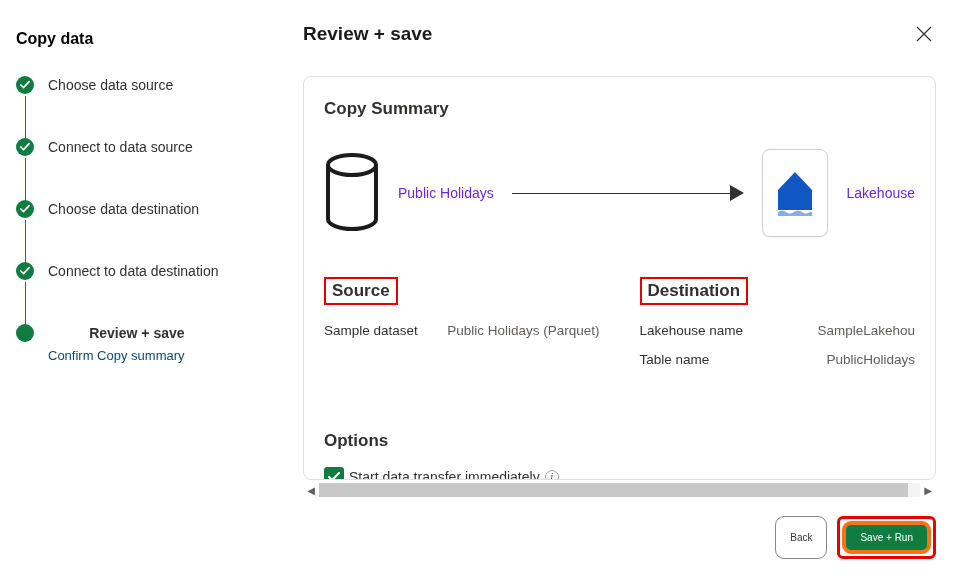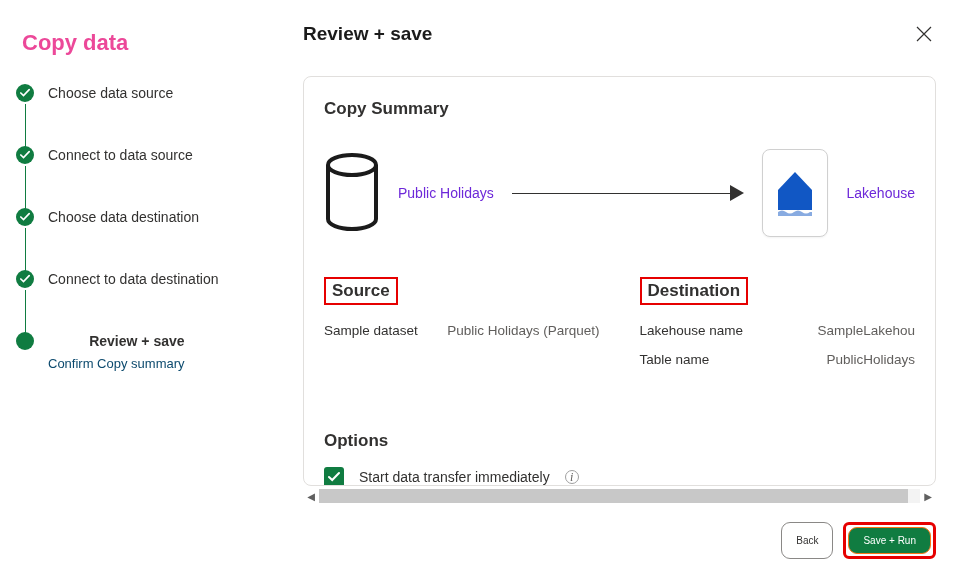--- a/index.html
+++ b/index.html
@@ -20,25 +20,25 @@
       display: flex;
       height: 100%;
     }
     
     .sidebar {
       width: 275px;
       padding: 30px 20px 20px 10px;
       background: #ffffff;
     }
     .sidebar-title {
-      font-size: 22px;
+      font-size: 16px;
       font-weight: 600;
       margin-bottom: 28px;
-      margin-left: 12px;
-      color: #ec4899;
+      margin-left: 6px;
+      color: #000000;
     }
     .steps {
       list-style: none;
     }
     .step {
       display: flex;
       align-items: flex-start;
       position: relative;
       padding-bottom: 44px;
       margin-left: 6px;
@@ -230,21 +230,21 @@
       white-space: nowrap;
     }
     .options-title {
       font-size: 17px;
       font-weight: 600;
       margin-bottom: 16px;
     }
     .options-row {
       display: flex;
       align-items: center;
-      gap: 15px;
+      gap: 5px;
     }
     .checkbox {
       width: 20px;
       height: 20px;
       background: #107c41;
       border-radius: 3px;
       display: flex;
       align-items: center;
       justify-content: center;
       color: #fff;
@@ -313,21 +313,21 @@
       cursor: pointer;
       font-family: inherit;
     }
     .btn-secondary {
       background: #fff;
       border: 1px solid #8a8886;
       color: #323130;
     }
     .btn-primary {
       background: #107c41;
-      border: 1px solid #f97316;
+      border: 4px solid #f97316;
       color: #fff;
       font-weight: 500;
     }
     .primary-highlight {
       border: 3px solid #e60000;
       border-radius: 6px;
       padding: 2px;
       display: inline-block;
     }
   </style>

